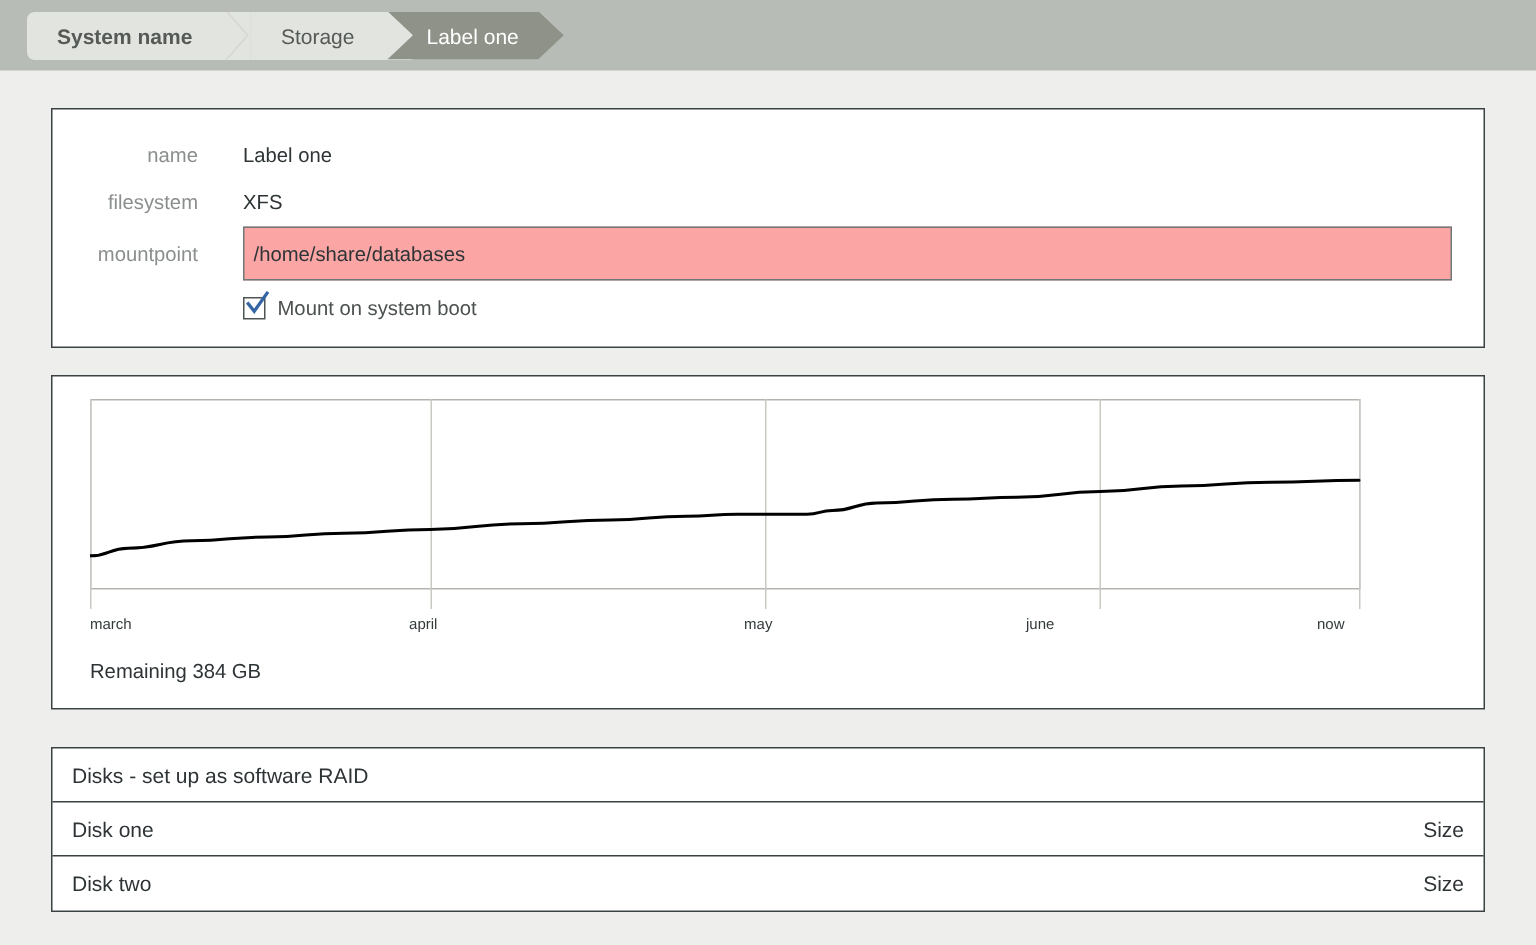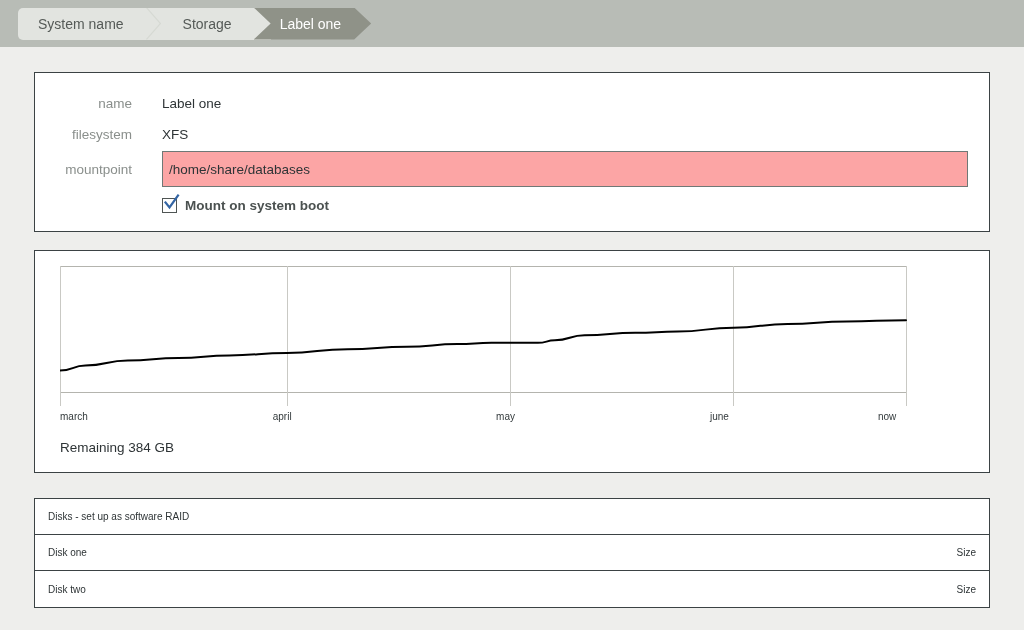--- a/index.html
+++ b/index.html
@@ -41,20 +41,21 @@
     white-space: nowrap;
     box-sizing: border-box;
   }
   .crumb.plain {
     background: #e2e4e0;
     color: #555a57;
   }
   .crumb.first {
     border-top-left-radius: 5px;
     border-bottom-left-radius: 5px;
+    font-weight: bold;
   }
   .notch {
     width: 17px;
     height: 32px;
     background: #e2e4e0;
     position: relative;
     flex: none;
   }
   .notch::after {
     content: "";
@@ -159,21 +160,20 @@
   }
   .checkbox svg {
     position: absolute;
     left: 1px;
     top: -5px;
     overflow: visible;
   }
   .check-label {
     color: #4b5150;
     font-size: 13.5px;
-    font-weight: bold;
   }
 
   
   .panel-usage {
     margin-top: 18px;
   }
   .panel-head {
     display: flex;
     align-items: center;
     justify-content: space-between;
@@ -214,21 +214,21 @@
   
   .panel-disks {
     margin-top: 25px;
   }
   .disk-row {
     display: flex;
     align-items: center;
     justify-content: space-between;
     height: 36px;
     padding: 0 13px;
-    font-size: 10px;
+    font-size: 14px;
     box-sizing: border-box;
     border-bottom: 1px solid #3b4244;
   }
   .disk-row:last-child {
     border-bottom: none;
   }
 </style>
 </head>
 <body>
 
@@ -290,21 +290,21 @@
             <line x1="450.5" y1="0" x2="450.5" y2="140" stroke="#c9c9c4" stroke-width="1"></line>
             <line x1="673.5" y1="0" x2="673.5" y2="140" stroke="#c9c9c4" stroke-width="1"></line>
             <line x1="846.5" y1="0" x2="846.5" y2="140" stroke="#c9c9c4" stroke-width="1"></line>
             <path d="M 0.00 104.58 C 12.69 104.58, 12.69 99.54, 25.38 99.54 C 46.53 99.54, 46.53 94.50, 67.68 94.50 C 93.06 94.50, 93.06 91.98, 118.44 91.98 C 143.82 91.98, 143.82 89.46, 169.20 89.46 C 197.96 89.46, 197.96 86.94, 226.73 86.94 C 257.18 86.94, 257.18 83.16, 287.64 83.16 C 317.25 83.16, 317.25 80.64, 346.86 80.64 C 372.24 80.64, 372.24 78.12, 397.62 78.12 C 414.54 78.12, 414.54 76.86, 431.46 76.86 C 440.77 76.86, 440.77 76.86, 450.07 76.86 C 464.03 76.86, 464.03 76.86, 477.99 76.86 C 486.45 76.86, 486.45 74.34, 494.91 74.34 C 509.71 74.34, 509.71 69.30, 524.52 69.30 C 549.90 69.30, 549.90 66.78, 575.28 66.78 C 596.43 66.78, 596.43 65.52, 617.58 65.52 C 645.50 65.52, 645.50 61.74, 673.42 61.74 C 700.49 61.74, 700.49 57.96, 727.56 57.96 C 757.17 57.96, 757.17 55.44, 786.78 55.44 C 816.39 55.44, 816.39 54.18, 846.00 54.18" fill="none" stroke="#000000" stroke-width="2" stroke-linecap="round" stroke-linejoin="round"></path>
           </svg>
       </div>
       <div class="chart-labels" id="chart-ticks">
           <span style="left: 0px;">march</span>
           <span style="left: 212.728px;">april</span>
           <span style="left: 436.072px;">may</span>
-          <span style="left: 650px; text-align: center;">june</span>
+          <span style="left: 624px; text-align: center;">june</span>
           <span style="left: 818px;">now</span>
         </div>
     </div>
 
     <div class="remaining">Remaining 384 GB</div>
   </div>
 
   <div class="panel panel-disks">
     <div class="disk-row">
       <span>Disks - set up as software RAID</span>

